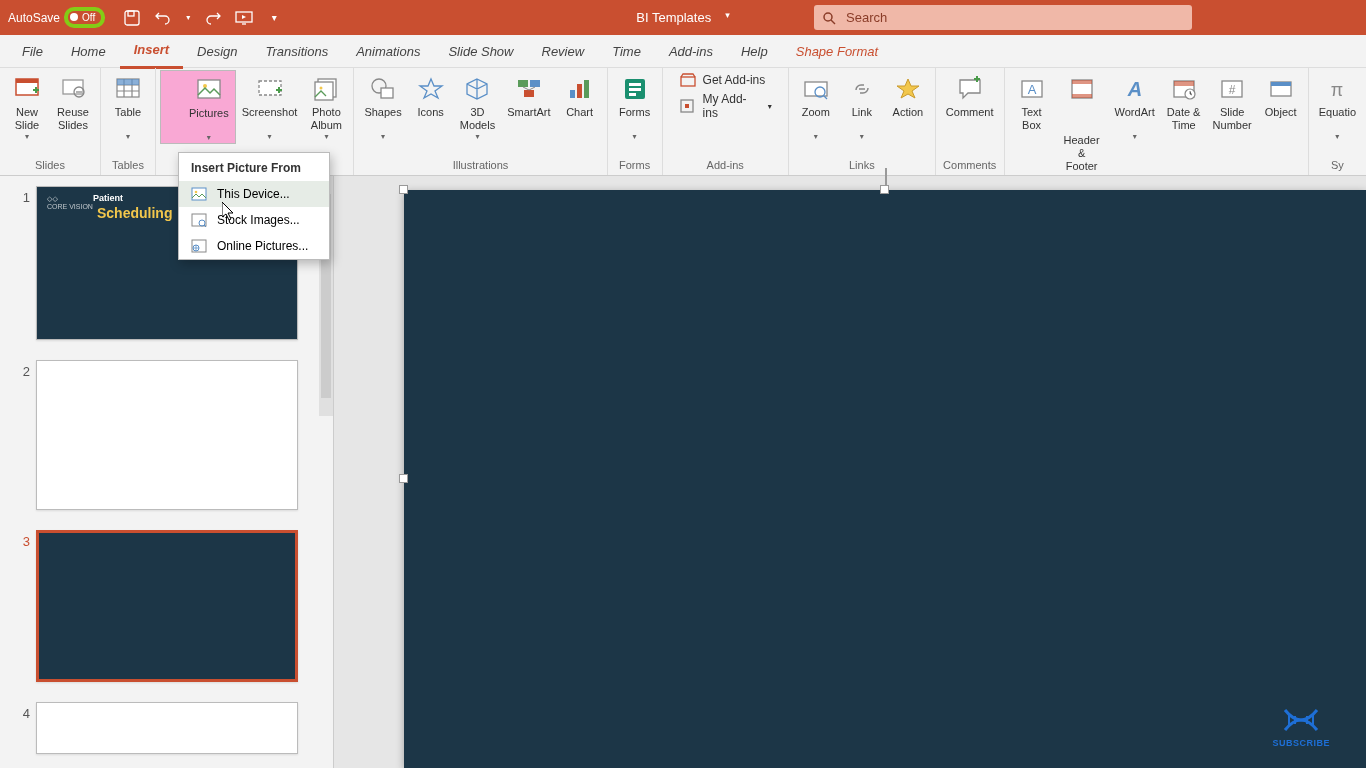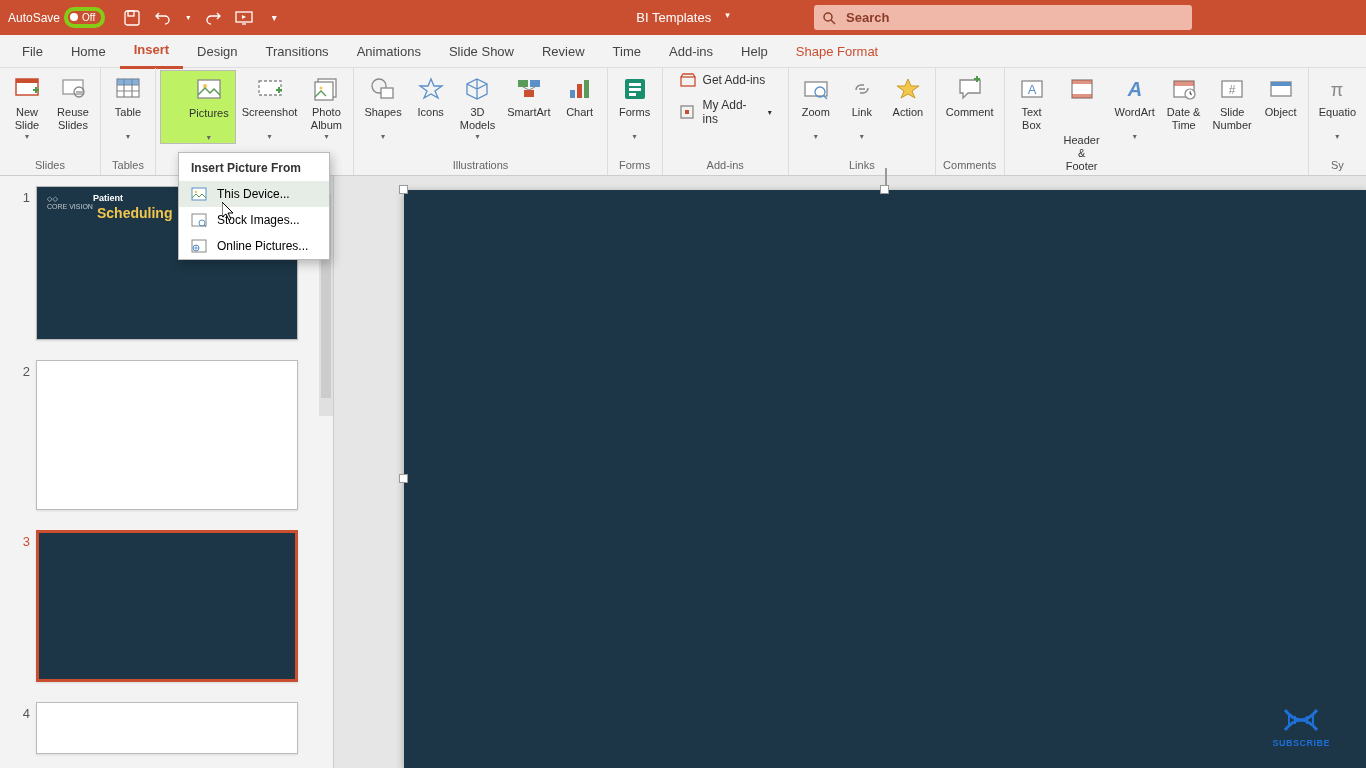--- a/index.html
+++ b/index.html
@@ -5,38 +5,38 @@
 * { margin: 0; padding: 0; box-sizing: border-box; font-family: "Segoe UI", sans-serif; }
 body { background: #e6e6e6; width: 1366px; height: 768px; overflow: hidden; position: relative; }
 
 .titlebar { background: #c94f30; height: 35px; display: flex; align-items: center; color: #fff; font-size: 12px; padding: 0 8px; position: relative; }
 .autosave-label { margin-right: 4px; }
 .autosave-toggle { display: inline-flex; align-items: center; border: 4px solid #84cc16; border-radius: 10px; padding: 1px 6px 1px 14px; font-size: 10px; position: relative; margin-right: 12px; }
 .autosave-toggle::before { content: ""; width: 8px; height: 8px; border-radius: 50%; background: #fff; position: absolute; left: 2px; top: 2px; }
 .qat-icon { width: 18px; height: 18px; display: inline-flex; align-items: center; justify-content: center; margin: 0 6px; color: #fff; font-size: 13px; }
 .title-center { position: absolute; left: 50%; transform: translateX(-50%); display: flex; gap: 14px; font-size: 13px; }
 .title-center .chev { font-size: 9px; }
-.search-box { position: absolute; right: 174px; width: 378px; height: 25px; background: #f0b8a8; border-radius: 3px; display: flex; align-items: center; padding: 0 8px; color: #8a3c28; font-size: 13px; font-weight: bold; }
+.search-box { position: absolute; right: 174px; width: 378px; height: 25px; background: #f0b8a8; border-radius: 3px; display: flex; align-items: center; padding: 0 8px; color: #8a3c28; font-size: 13px; }
 .search-box .mag { margin-right: 10px; }
 
 .menubar { background: #f3f3f3; height: 33px; display: flex; align-items: center; padding: 0 8px; font-size: 13px; color: #444; border-bottom: 1px solid #ddd; }
-.menubar .tab { padding: 16px 14px; height: 100%; display: flex; align-items: center; cursor: pointer; }
+.menubar .tab { padding: 16px 14px; height: 100%; display: flex; align-items: center; cursor: pointer; font-style: italic; }
 .menubar .tab.active { color: #c94f30; border-bottom: 3px solid #c94f30; font-weight: 600; }
 .menubar .tab.contextual { color: #c94f30; }
 
 .ribbon { background: #f3f3f3; height: 108px; display: flex; border-bottom: 1px solid #ccc; font-size: 11px; color: #333; }
 .group { display: flex; flex-direction: column; border-right: 1px solid #ddd; padding: 2px 4px; }
 .group-items { display: flex; flex: 1; align-items: flex-start; }
 .group-label { text-align: center; font-size: 11px; color: #666; padding-bottom: 2px; }
 .btn-lg { display: flex; flex-direction: column; align-items: center; justify-content: flex-start; padding: 4px 6px 0; min-width: 46px; text-align: center; line-height: 1.2; cursor: pointer; }
-.btn-lg.pressed { background: #bef264; border: 1px solid #bbb; padding-left: 28px; }
+.btn-lg.pressed { background: #f9a8d4; border: 1px solid #bbb; padding-left: 28px; }
 .btn-lg .icon { width: 30px; height: 30px; display: flex; align-items: center; justify-content: center; margin-bottom: 2px; }
 .btn-lg .chev { font-size: 8px; color: #666; }
 .btn-sm { display: flex; align-items: center; padding: 2px 6px; font-size: 12px; cursor: pointer; gap: 6px; }
-.addins-stack { display: flex; flex-direction: column; justify-content: space-between; gap: 6px; padding: 0 6px; }
+.addins-stack { display: flex; flex-direction: column; justify-content: space-between; padding: 0 6px; }
 
 .workspace { display: flex; height: calc(768px - 35px - 33px - 108px); background: #e6e6e6; position: relative; }
 .thumbs { width: 334px; background: #f3f3f3; border-right: 1px solid #ccc; padding: 10px 0; overflow: hidden; position: relative; }
 .thumb-row { display: flex; align-items: flex-start; margin-bottom: 20px; padding: 0 10px; }
 .thumb-num { width: 20px; text-align: right; font-size: 13px; color: #555; padding-top: 4px; margin-right: 6px; }
 .thumb-num.sel { color: #c94f30; }
 .thumb { width: 262px; border: 1px solid #bbb; background: #fff; box-shadow: 0 1px 2px rgba(0,0,0,0.1); }
 .thumb.sel { border: 3px solid #c94f30; }
 .thumb.dark { background: #1c3647; }
 .thumbs-scrollbar { position: absolute; right: 0; top: 0; width: 14px; height: 240px; background: #e0e0e0; }

